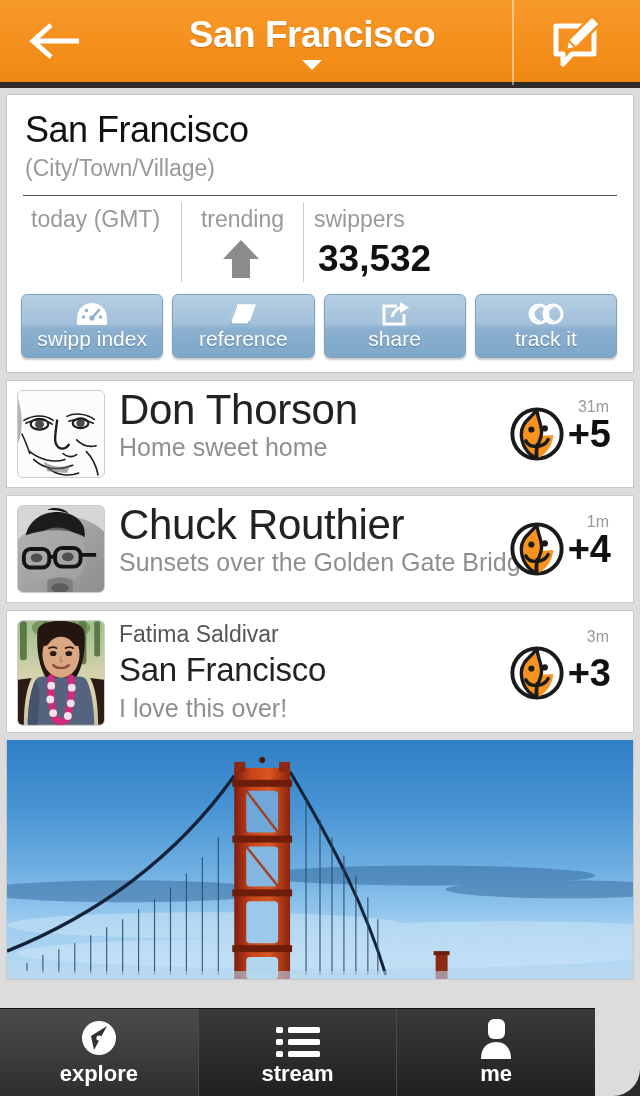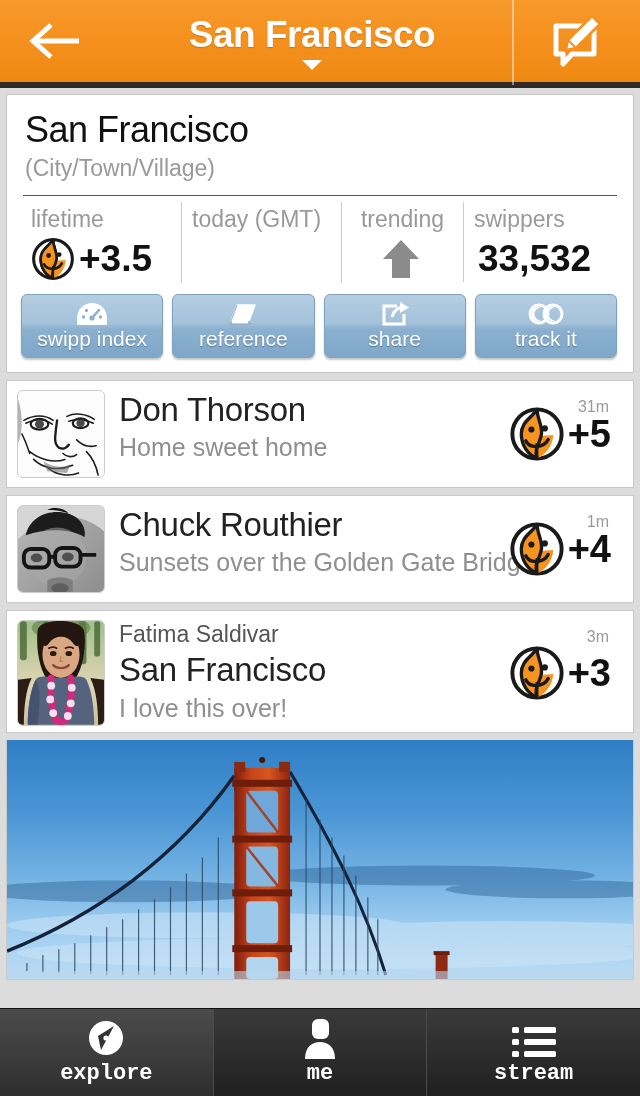--- a/index.html
+++ b/index.html
@@ -74,40 +74,40 @@
   .feed-card{
     margin:0 6px 7px 6px; background:#fff; border:1px solid #c9c9c9;
     position:relative; display:flex; padding:9px 10px;
   }
   .avatar{
     width:88px; height:88px; border-radius:6px; border:1px solid #ccc;
     background:#eee; overflow:hidden; flex:0 0 88px;
   }
   .avatar svg{ display:block; width:100%; height:100%; }
   .f-body{ flex:1; padding-left:14px; position:relative; min-height:88px; }
-  .f-name{ font-size:33px; color:#222; line-height:40px; letter-spacing:-0.3px;}
+  .f-name{ font-size:42px; color:#222; line-height:40px; letter-spacing:-0.3px;}
   .f-msg{ font-size:25px; color:#8f8f8f; line-height:34px; }
   .f-small-name{ font-size:23px; color:#555; line-height:29px; }
   .f-place{ font-size:33px; color:#222; line-height:42px; letter-spacing:-0.3px;}
   .f-time{ position:absolute; top:8px; right:14px; font-size:16px; color:#9a9a9a; }
   .f-score{
     position:absolute; right:12px; top:50%; transform:translateY(-50%);
     display:flex; align-items:center; gap:3px;
   }
   .f-score .num{ font-size:38px; font-weight:bold; color:#111; line-height:40px;}
 
   
   .photo-card{ margin:0 6px; border:1px solid #c9c9c9; border-top:none; overflow:hidden; height:240px; position:relative;}
   .photo-card svg{ display:block; width:100%; height:100%; }
 
   
   .tabbar{
-    position:absolute; bottom:0; left:0; width:640px; height:88px;
+    position:absolute; bottom:0; left:0; width:595px; height:88px;
     background:linear-gradient(to bottom,#3a3a3a 0%,#2c2c2c 55%,#202020 100%);
-    display:flex; border-top:1px solid #111;font-family:Liberation Mono, monospace;
+    display:flex; border-top:1px solid #111;
   }
   .tab{ flex:1; display:flex; flex-direction:column; align-items:center; justify-content:center; cursor:pointer; gap:2px;}
   .tab + .tab{ border-left:1px solid #4a4a4a; }
   .tab.active{ background:linear-gradient(to bottom,#4b4b4b 0%,#3c3c3c 55%,#2e2e2e 100%); }
   .tab-label{ color:#fff; font-size:22px; font-weight:bold; line-height:26px;}
   .tab-icon{ height:40px; display:flex; align-items:flex-end; justify-content:center;}
 </style>
 </head>
 <body>
 
@@ -137,37 +137,20 @@
   </div>
 
   <div class="card">
     <div class="sum-head">
       <div class="sum-title">San Francisco</div>
       <div class="sum-sub">(City/Town/Village)</div>
     </div>
     <div class="sum-rule"></div>
 
     <div class="stats">
-      <div class="stat s1">
-        <div class="stat-label">lifetime</div>
-        <div class="stat-val">
-          <svg width="44" height="44" viewBox="0 0 100 100">
-            <circle cx="50" cy="50" r="44" fill="#fff" stroke="#1a1a1a" stroke-width="7"></circle>
-            <path d="M50 6 C40 22 22 28 22 50 C22 70 34 88 50 93 C44 76 56 66 58 50 C60 34 50 22 50 6 Z" fill="#f79421" stroke="#1a1a1a" stroke-width="6" stroke-linejoin="round"></path>
-            <path d="M22 50 C22 70 34 88 50 93 C70 88 84 70 84 50" fill="#f79421" opacity="0"></path>
-            <path d="M24 56 C30 80 42 92 50 94 C66 88 78 70 79 52" fill="#f79421" stroke="none"></path>
-            <path d="M50 6 C40 22 22 28 22 50 C22 70 34 88 50 93 C44 76 56 66 58 50 C60 34 50 22 50 6 Z" fill="#f79421" stroke="#1a1a1a" stroke-width="6" stroke-linejoin="round"></path>
-            <path d="M30 62 C36 76 62 76 70 60" fill="none" stroke="#1a1a1a" stroke-width="6" stroke-linecap="round"></path>
-            <circle cx="40" cy="42" r="5.5" fill="#1a1a1a"></circle>
-            <circle cx="64" cy="40" r="5.5" fill="#1a1a1a"></circle>
-            <path d="M50 66 L50 92" stroke="#1a1a1a" stroke-width="5"></path>
-          </svg>
-          <span>+3.5</span>
-        </div>
-      </div>
 
       <div class="stat s2">
         <div class="stat-label">today (GMT)</div>
       </div>
 
       <div class="stat s3">
         <div class="stat-label">trending</div>
         <div class="stat-val">
           <svg width="42" height="46" viewBox="0 0 42 46">
             <path d="M21 4 L39 23 H30 V42 H12 V23 H3 Z" fill="#8b8b8b"></path>
@@ -482,34 +465,34 @@
         <svg width="42" height="42" viewBox="0 0 42 42">
           <circle cx="21" cy="21" r="17" fill="#fff"></circle>
           <path d="M29 9 L16 33 L13 19 Z" fill="#333"></path>
           <circle cx="21" cy="21" r="2.6" fill="#fff"></circle>
         </svg>
       </div>
       <div class="tab-label">explore</div>
     </div>
     <div class="tab">
       <div class="tab-icon">
-        <svg width="40" height="42" viewBox="0 0 40 42">
-          <rect x="12" y="2" width="17" height="20" rx="6" fill="#fff"></rect>
-          <path d="M5 42 C5 30 12 25 20 25 C28 25 35 30 35 42 Z" fill="#fff"></path>
-        </svg>
-      </div>
-      <div class="tab-label">me</div>
-    </div>
-    <div class="tab">
-      <div class="tab-icon">
         <svg width="44" height="34" viewBox="0 0 44 34">
           <rect x="0" y="2" width="7" height="6" rx="1.5" fill="#fff"></rect>
           <rect x="12" y="2" width="32" height="6" rx="1.5" fill="#fff"></rect>
           <rect x="0" y="14" width="7" height="6" rx="1.5" fill="#fff"></rect>
           <rect x="12" y="14" width="32" height="6" rx="1.5" fill="#fff"></rect>
           <rect x="0" y="26" width="7" height="6" rx="1.5" fill="#fff"></rect>
           <rect x="12" y="26" width="32" height="6" rx="1.5" fill="#fff"></rect>
         </svg>
       </div>
       <div class="tab-label">stream</div>
     </div>
+    <div class="tab">
+      <div class="tab-icon">
+        <svg width="40" height="42" viewBox="0 0 40 42">
+          <rect x="12" y="2" width="17" height="20" rx="6" fill="#fff"></rect>
+          <path d="M5 42 C5 30 12 25 20 25 C28 25 35 30 35 42 Z" fill="#fff"></path>
+        </svg>
+      </div>
+      <div class="tab-label">me</div>
+    </div>
   </div>
 </div>
 
 </body></html>

